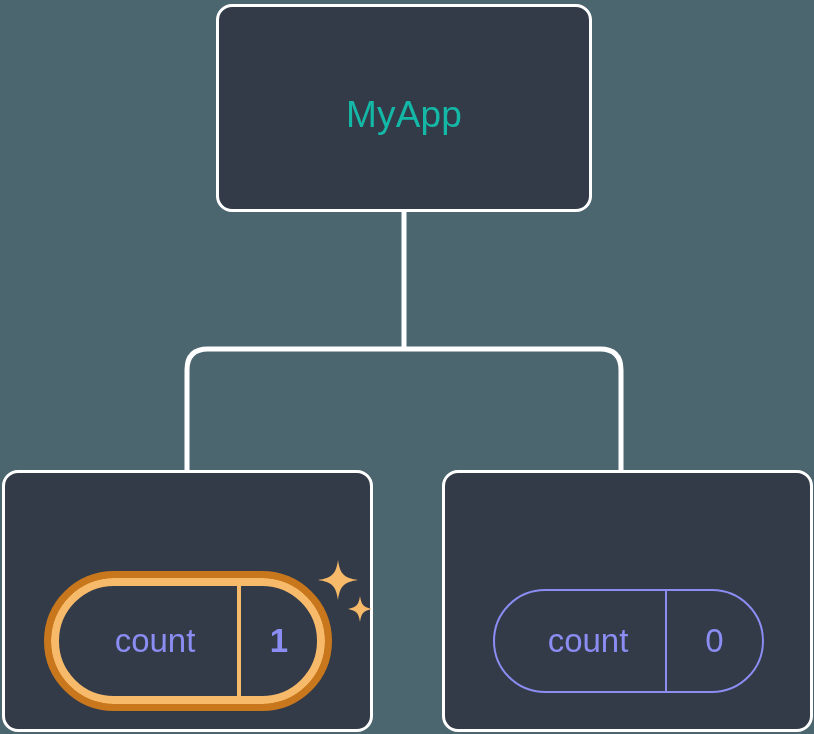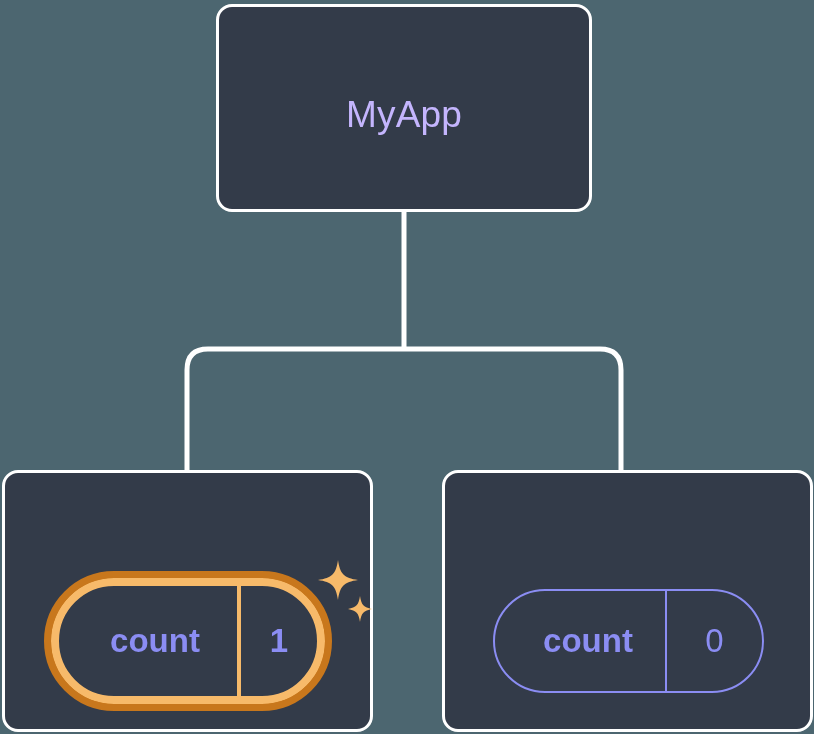--- a/index.html
+++ b/index.html
@@ -40,21 +40,21 @@
     border: 3px solid #ffffff;
     border-radius: 16px;
     box-sizing: border-box;
   }
 
   .node-title {
     position: absolute;
     left: 0;
     right: 0;
     text-align: center;
-    color: #c4b5fd;
+    color: #14b8a6;
     font-size: 37px;
     font-weight: 400;
     letter-spacing: 0.2px;
     white-space: nowrap;
   }
 
   #node-app {
     left: 216px;
     top: 4px;
     width: 376px;
@@ -87,21 +87,20 @@
     border-radius: 999px;
     overflow: hidden;
   }
 
   .pill-key, .pill-val {
     display: flex;
     align-items: center;
     justify-content: center;
     box-sizing: border-box;
     white-space: nowrap;
-    font-weight: bold;
   }
 
   
   #pill-left {
     left: 44px;
     top: 571px;
     width: 288px;
     height: 140px;
     border: 7px solid #c8771c;
     background: #c8771c;

